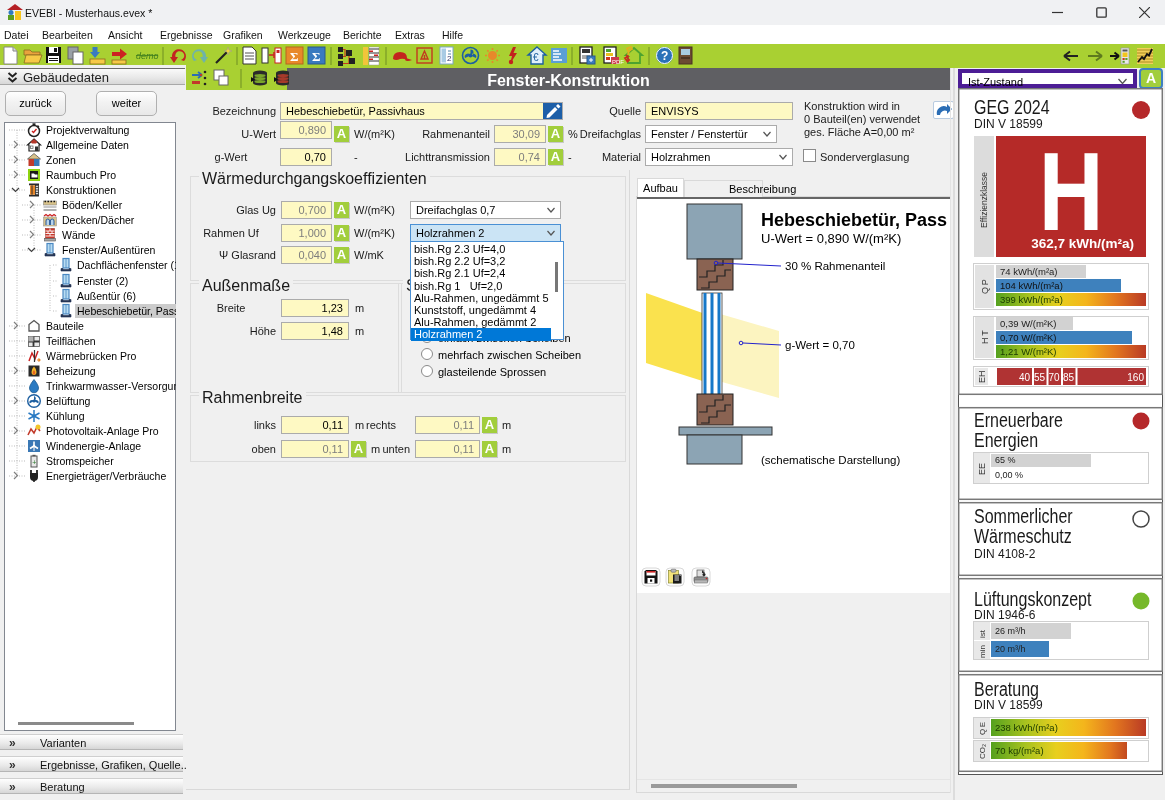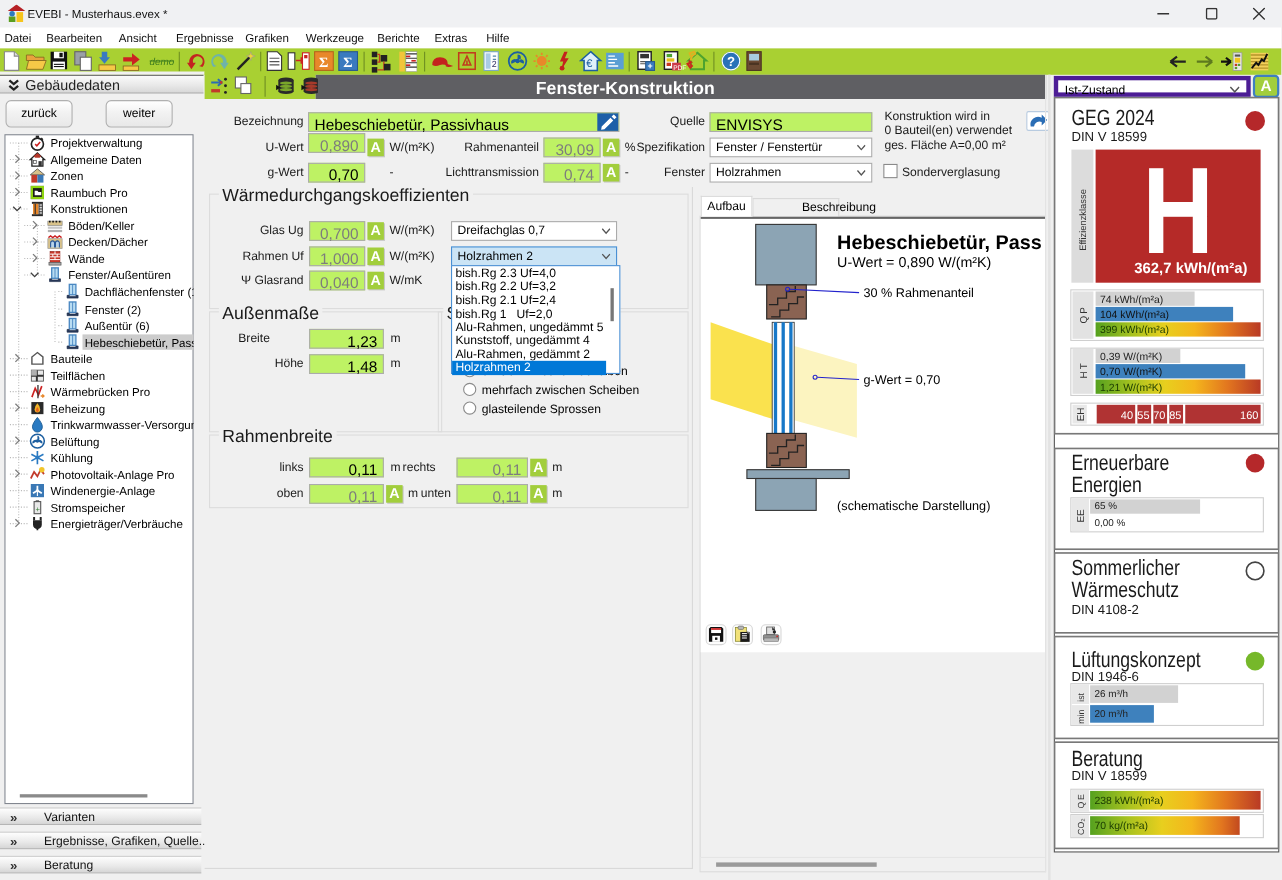--- a/index.html
+++ b/index.html
@@ -30,21 +30,21 @@
 .lp-bar .tx { position:absolute; left:40px; top:2px; font-size:11px; color:#111; white-space:nowrap; }
 
 
 #ct-green { left:186px; top:65px; width:101px; height:25px; background:#a9d032; }
 #ct-gray { left:287px; top:68px; width:664px; height:22px; background:#5f5f63; }
 #ct-title { left:186px; top:72px; width:765px; text-align:center; color:#ffffff; font-weight:bold; font-size:16px; }
 #form-strip { left:186px; top:90px; width:765px; height:80px; background:#f0f0f0; }
 #groups { left:186px; top:170px; width:444px; height:620px; background:#f0f0f0; border-right:1px solid #d9d9d9; border-bottom:1px solid #d9d9d9;}
 
 .glabel { position:absolute; font-size:11px; color:#1a1a1a; }
-.inp { position:absolute; height:18px; background:#bef264; border:1px solid #ababab; font-size:14px; }
+.inp { position:absolute; height:18px; background:#fef9c3; border:1px solid #ababab; font-size:11px; }
 .inp .v { position:absolute; top:2px; }
 .vr { right:5px; text-align:right; }
 .vl { left:5px; }
 .gray { color:#7d7d7d; }
 .Abox { position:absolute; width:15px; height:16px; background:#a2ce3c; color:#ffffff; font-weight:bold; font-size:13px; text-align:center; line-height:16px; box-shadow:1px 1px 0 #c8c8c8; }
 .unit { position:absolute; font-size:11px; color:#1a1a1a; }
 .gbox { position:absolute; border:1px solid #dcdcdc; }
 .gbox .cap { position:absolute; left:8px; top:-7px; background:#f0f0f0; padding:0 3px; font-size:16px; color:#1a1a1a; }
 .combo { position:absolute; height:18px; background:#ffffff; border:1px solid #ababab; font-size:11px; }
 .combo .v { position:absolute; left:5px; top:2px; white-space:nowrap; }
@@ -602,40 +602,40 @@
     <span class="v vr gray" style="width:44px">0,890</span>
   </div>
 <div class="Abox" style="left:334px;top:126px">A</div>
 <div class="unit" style="left:354px;top:128px">W/(m²K)</div>
 <div class="glabel" style="left:400px;top:128px;width:90px;text-align:right">Rahmenanteil</div>
 <div class="inp" style="left:494px;top:125px;width:52px">
     <span class="v vr gray" style="width:44px">30,09</span>
   </div>
 <div class="Abox" style="left:548px;top:126px">A</div>
 <div class="unit" style="left:568px;top:128px">%</div>
-<div class="glabel" style="left:551px;top:128px;width:90px;text-align:right">Spezifikation</div>
-<div class="combo" style="left:645px;top:125px;width:148px">
+<div class="glabel" style="left:551px;top:128px;width:90px;text-align:right">Dreifachglas</div>
+<div class="combo" style="left:645px;top:125px;width:132px">
     <span class="v">Fenster / Fenstertür</span>
     <svg class="ar" width="8" height="8" viewBox="0 0 8 8">
       <path d="M0.5 2 L4 6 L7.5 2" stroke="#555" stroke-width="1.2" fill="none"></path>
     </svg>
   </div>
 
-<div class="glabel" style="left:186px;top:151px;width:90px;text-align:right">g-Wert</div>
+<div class="glabel" style="left:186px;top:151px;width:90px;text-align:center">g-Wert</div>
 <div class="inp" style="left:280px;top:148px;width:52px">
     <span class="v vr" style="width:44px">0,70</span>
   </div>
 <div class="unit" style="left:354px;top:151px">-</div>
 <div class="glabel" style="left:400px;top:151px;width:90px;text-align:right">Lichttransmission</div>
 <div class="inp" style="left:494px;top:148px;width:52px">
     <span class="v vr gray" style="width:44px">0,74</span>
   </div>
 <div class="Abox" style="left:548px;top:149px">A</div>
 <div class="unit" style="left:568px;top:151px">-</div>
-<div class="glabel" style="left:551px;top:151px;width:90px;text-align:right">Fenster</div>
+<div class="glabel" style="left:551px;top:151px;width:90px;text-align:right">Material</div>
 <div class="combo" style="left:645px;top:148px;width:148px">
     <span class="v">Holzrahmen</span>
     <svg class="ar" width="8" height="8" viewBox="0 0 8 8">
       <path d="M0.5 2 L4 6 L7.5 2" stroke="#555" stroke-width="1.2" fill="none"></path>
     </svg>
   </div>
 <div class="abs" style="left:803px;top:149px;width:13px;height:13px;background:#fff;border:1px solid #8a8a8a"></div>
 <div class="glabel" style="left:820px;top:151px">Sonderverglasung</div>
 
 <div class="gbox" style="left:190px;top:176px;width:436px;height:105px">
@@ -646,21 +646,21 @@
     <span class="v vr gray" style="width:43px">0,700</span>
   </div>
 <div class="Abox" style="left:334px;top:202px">A</div>
 <div class="unit" style="left:354px;top:204px">W/(m²K)</div>
 <div class="combo" style="left:410px;top:201px;width:151px">
     <span class="v">Dreifachglas 0,7</span>
     <svg class="ar" width="8" height="8" viewBox="0 0 8 8">
       <path d="M0.5 2 L4 6 L7.5 2" stroke="#555" stroke-width="1.2" fill="none"></path>
     </svg>
   </div>
-<div class="glabel" style="left:186px;top:227px;width:90px;text-align:right">Rahmen Uf</div>
+<div class="glabel" style="left:186px;top:227px;width:90px;text-align:center">Rahmen Uf</div>
 <div class="inp" style="left:281px;top:224px;width:51px">
     <span class="v vr gray" style="width:43px">1,000</span>
   </div>
 <div class="Abox" style="left:334px;top:225px">A</div>
 <div class="unit" style="left:354px;top:227px">W/(m²K)</div>
 <div class="combo" style="left:410px;top:224px;width:151px;border:1px solid #4a90d4;background:#cbe4f5">
     <span class="v">Holzrahmen 2</span>
     <svg class="ar" width="8" height="8" viewBox="0 0 8 8">
       <path d="M0.5 2 L4 6 L7.5 2" stroke="#555" stroke-width="1.2" fill="none"></path>
     </svg>

